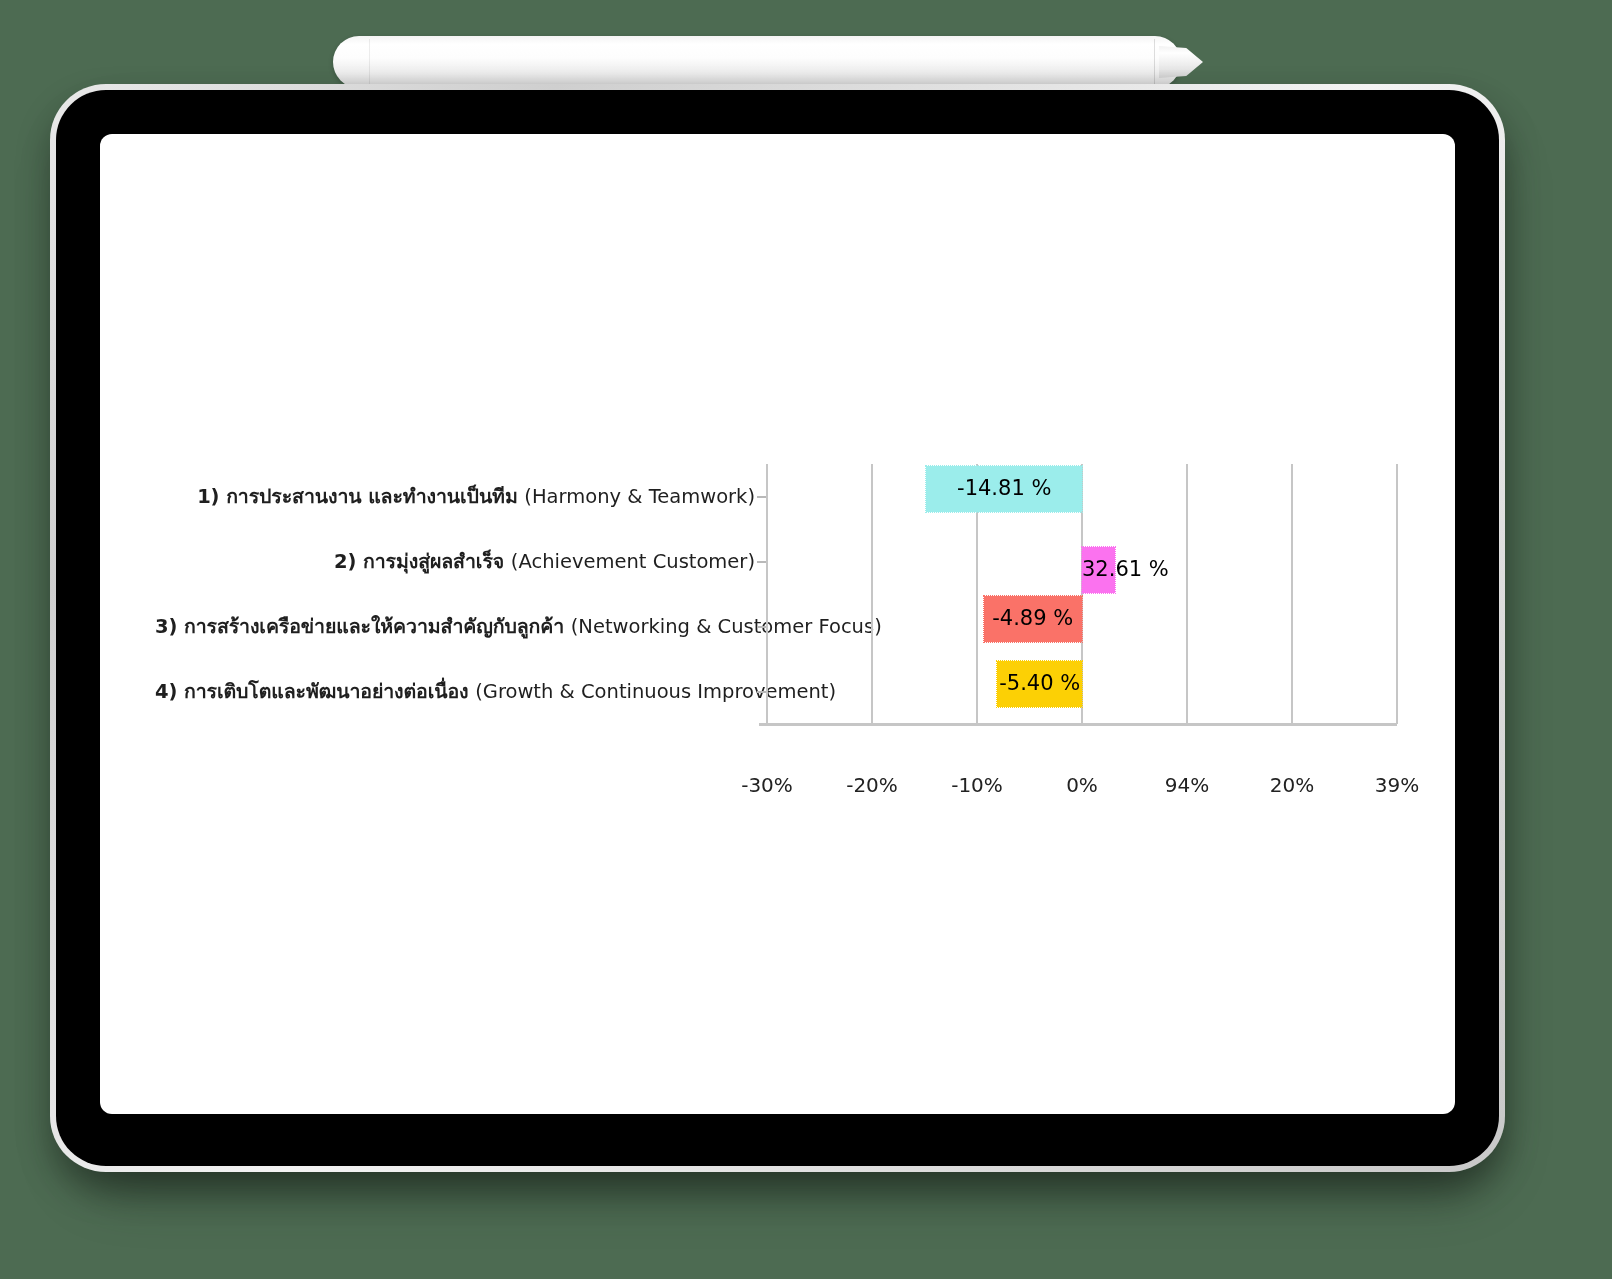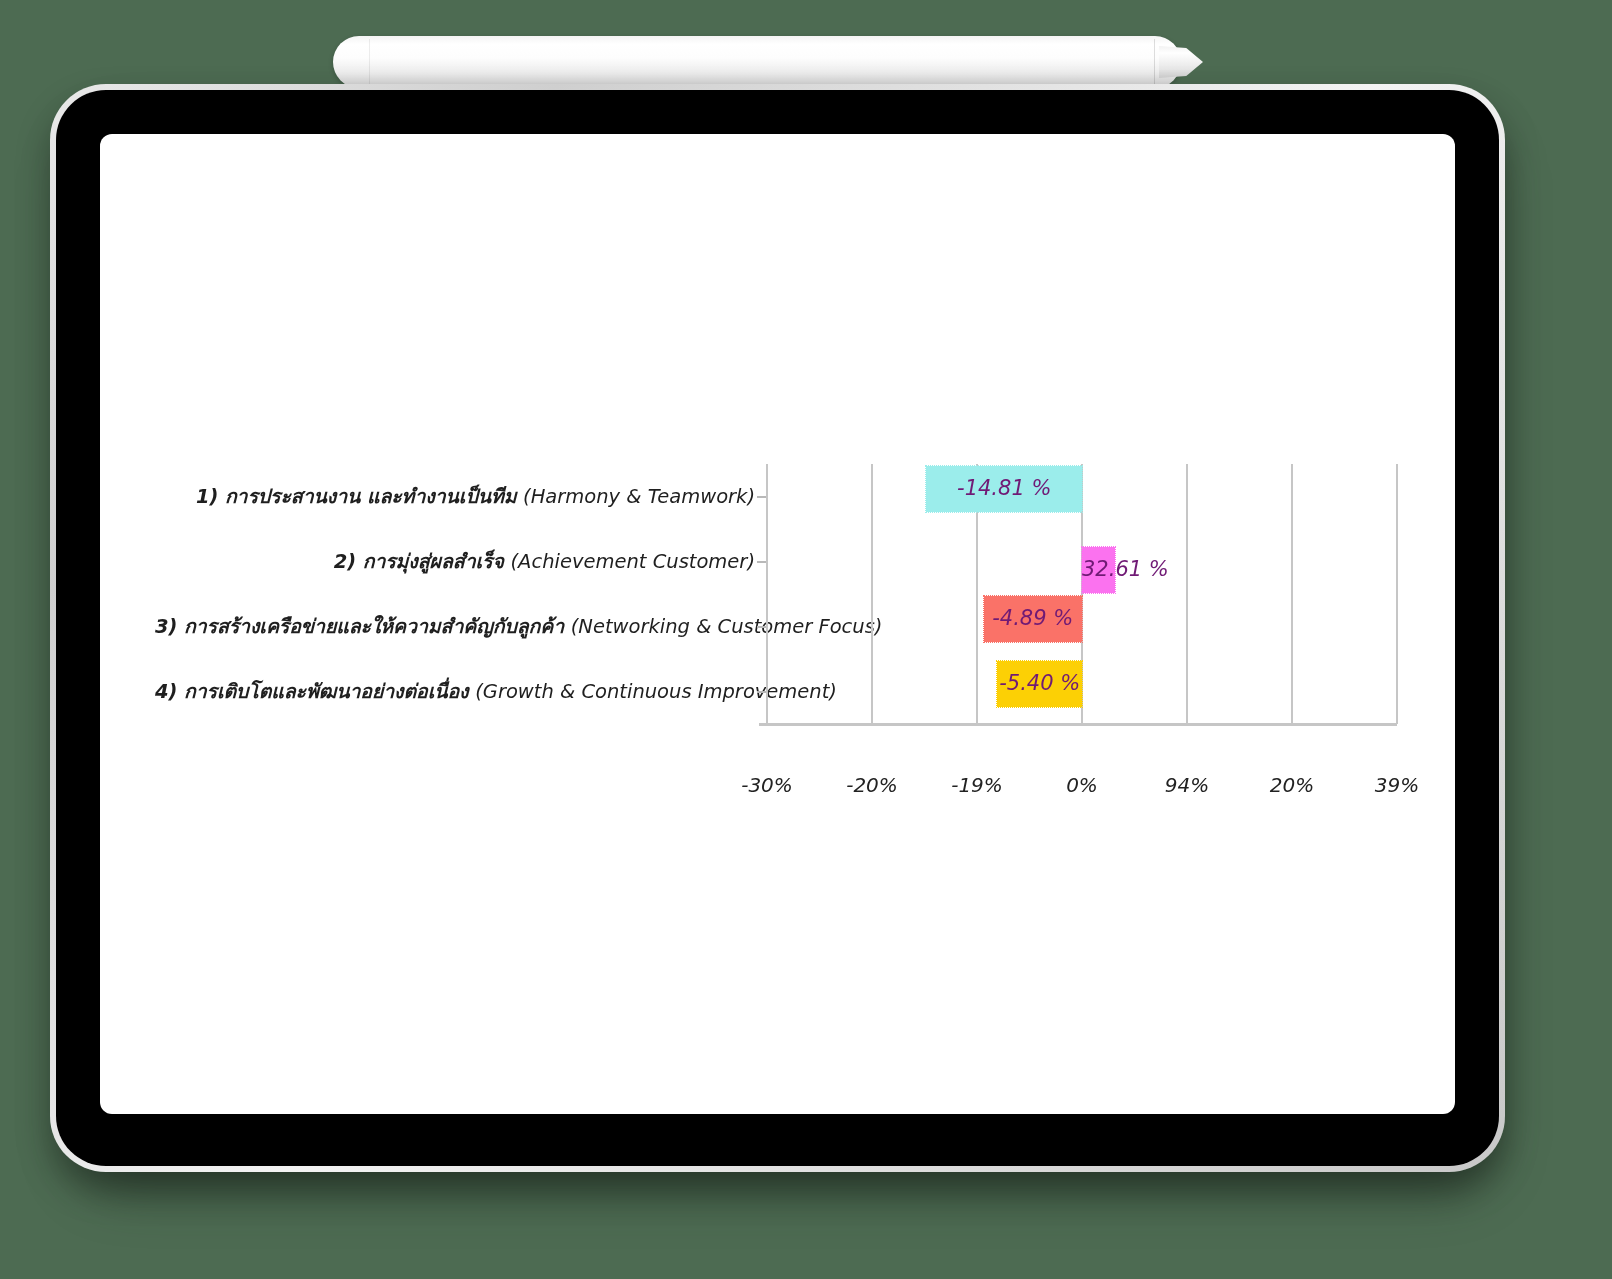--- a/index.html
+++ b/index.html
@@ -56,21 +56,20 @@
     filter: blur(26px);
   }
   #tablet-body {
     position: absolute;
     left: 50px; top: 84px;
     width: 1455px; height: 1088px;
     border-radius: 56px;
     background: linear-gradient(135deg, #e9e9e9 0%, #cfcfcf 20%, #f3f3f3 52%, #c8c8c8 100%);
     padding: 6px;
     box-shadow: 0 18px 34px rgba(0,0,0,0.30);
-    font-style: italic;
   }
   #tablet-bezel {
     width: 100%; height: 100%;
     border-radius: 50px;
     background: #000000;
     padding: 44px 44px 52px 44px;
   }
   #tablet-screen {
     width: 100%; height: 100%;
     border-radius: 12px;
@@ -140,21 +139,21 @@
   }
   .bar {
     position: absolute;
     height: 46px;
     display: flex;
     align-items: center;
     justify-content: center;
   }
   .bar-value {
     font-size: 21px;
-    color: #701a75;
+    color: #000000;
     white-space: nowrap;
     line-height: 1;
     text-align: right;
   }
   #xaxis-labels {
     position: absolute;
     left: 612px;
     top: 268px;
     width: 630px; height: 34px; margin-top: 41px;
   }
@@ -219,21 +218,21 @@
                   <div class="ytick" style="top: 227.5px;"></div>
                   <div class="bar" style="left: 230.37px; width: 84.63px; top: 196.5px; background: rgb(252, 208, 5); outline: rgb(252, 208, 5) dotted 1px;">
                     <span class="bar-value">-5.40 %</span>
                   </div>
                 </div>
             </div>
 
             <div id="xaxis-labels">
                 <div class="xtick-label" style="left: 0px;">-30%</div>
                 <div class="xtick-label" style="left: 105px;">-20%</div>
-                <div class="xtick-label" style="left: 210px;">-19%</div>
+                <div class="xtick-label" style="left: 210px;">-10%</div>
                 <div class="xtick-label" style="left: 315px;">0%</div>
                 <div class="xtick-label" style="left: 420px;">94%</div>
                 <div class="xtick-label" style="left: 525px;">20%</div>
                 <div class="xtick-label" style="left: 630px;">39%</div>
               </div>
 
           </div>
         </div>
 
       </div>

